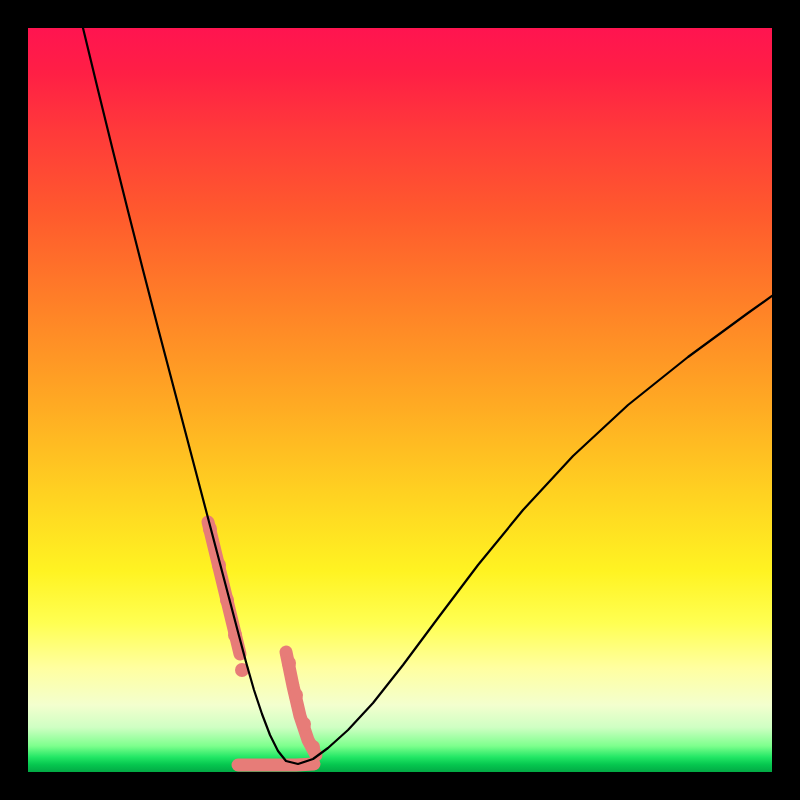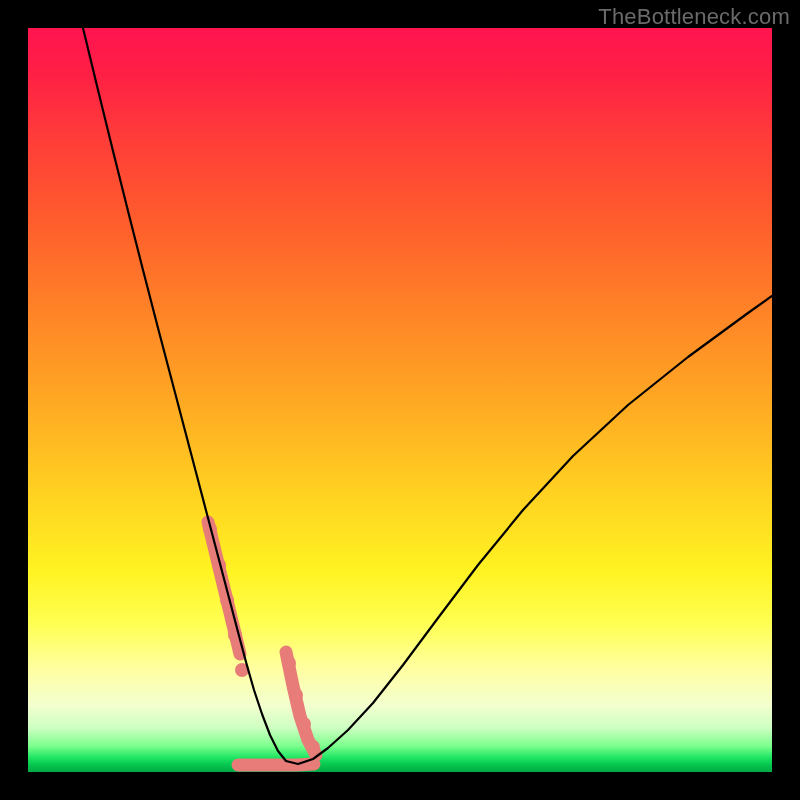--- a/index.html
+++ b/index.html
@@ -84,21 +84,20 @@
     stroke-linejoin: round;
   }
   svg.curve circle.marker-dot {
     fill: #e77c78;
   }
 </style>
 </head>
 <body>
 <div class="wrap">
 
-  <div class="watermark">TheBottleneck.com</div>
 
   <div class="plot-frame">
     <div class="gradient"></div>
 
     <svg class="curve" viewBox="0 0 744 744" preserveAspectRatio="none">
 
       <g>
         <path class="marker" d="M 180 494 L 188 527 L 196 560 L 204 593 L 212 626"></path>
         <path class="marker" d="M 258 624 L 265 658 L 272 688 L 280 712 L 288 727"></path>
         <path class="marker" d="M 210 737 L 230 737 L 250 737 L 268 737 L 286 736"></path>

